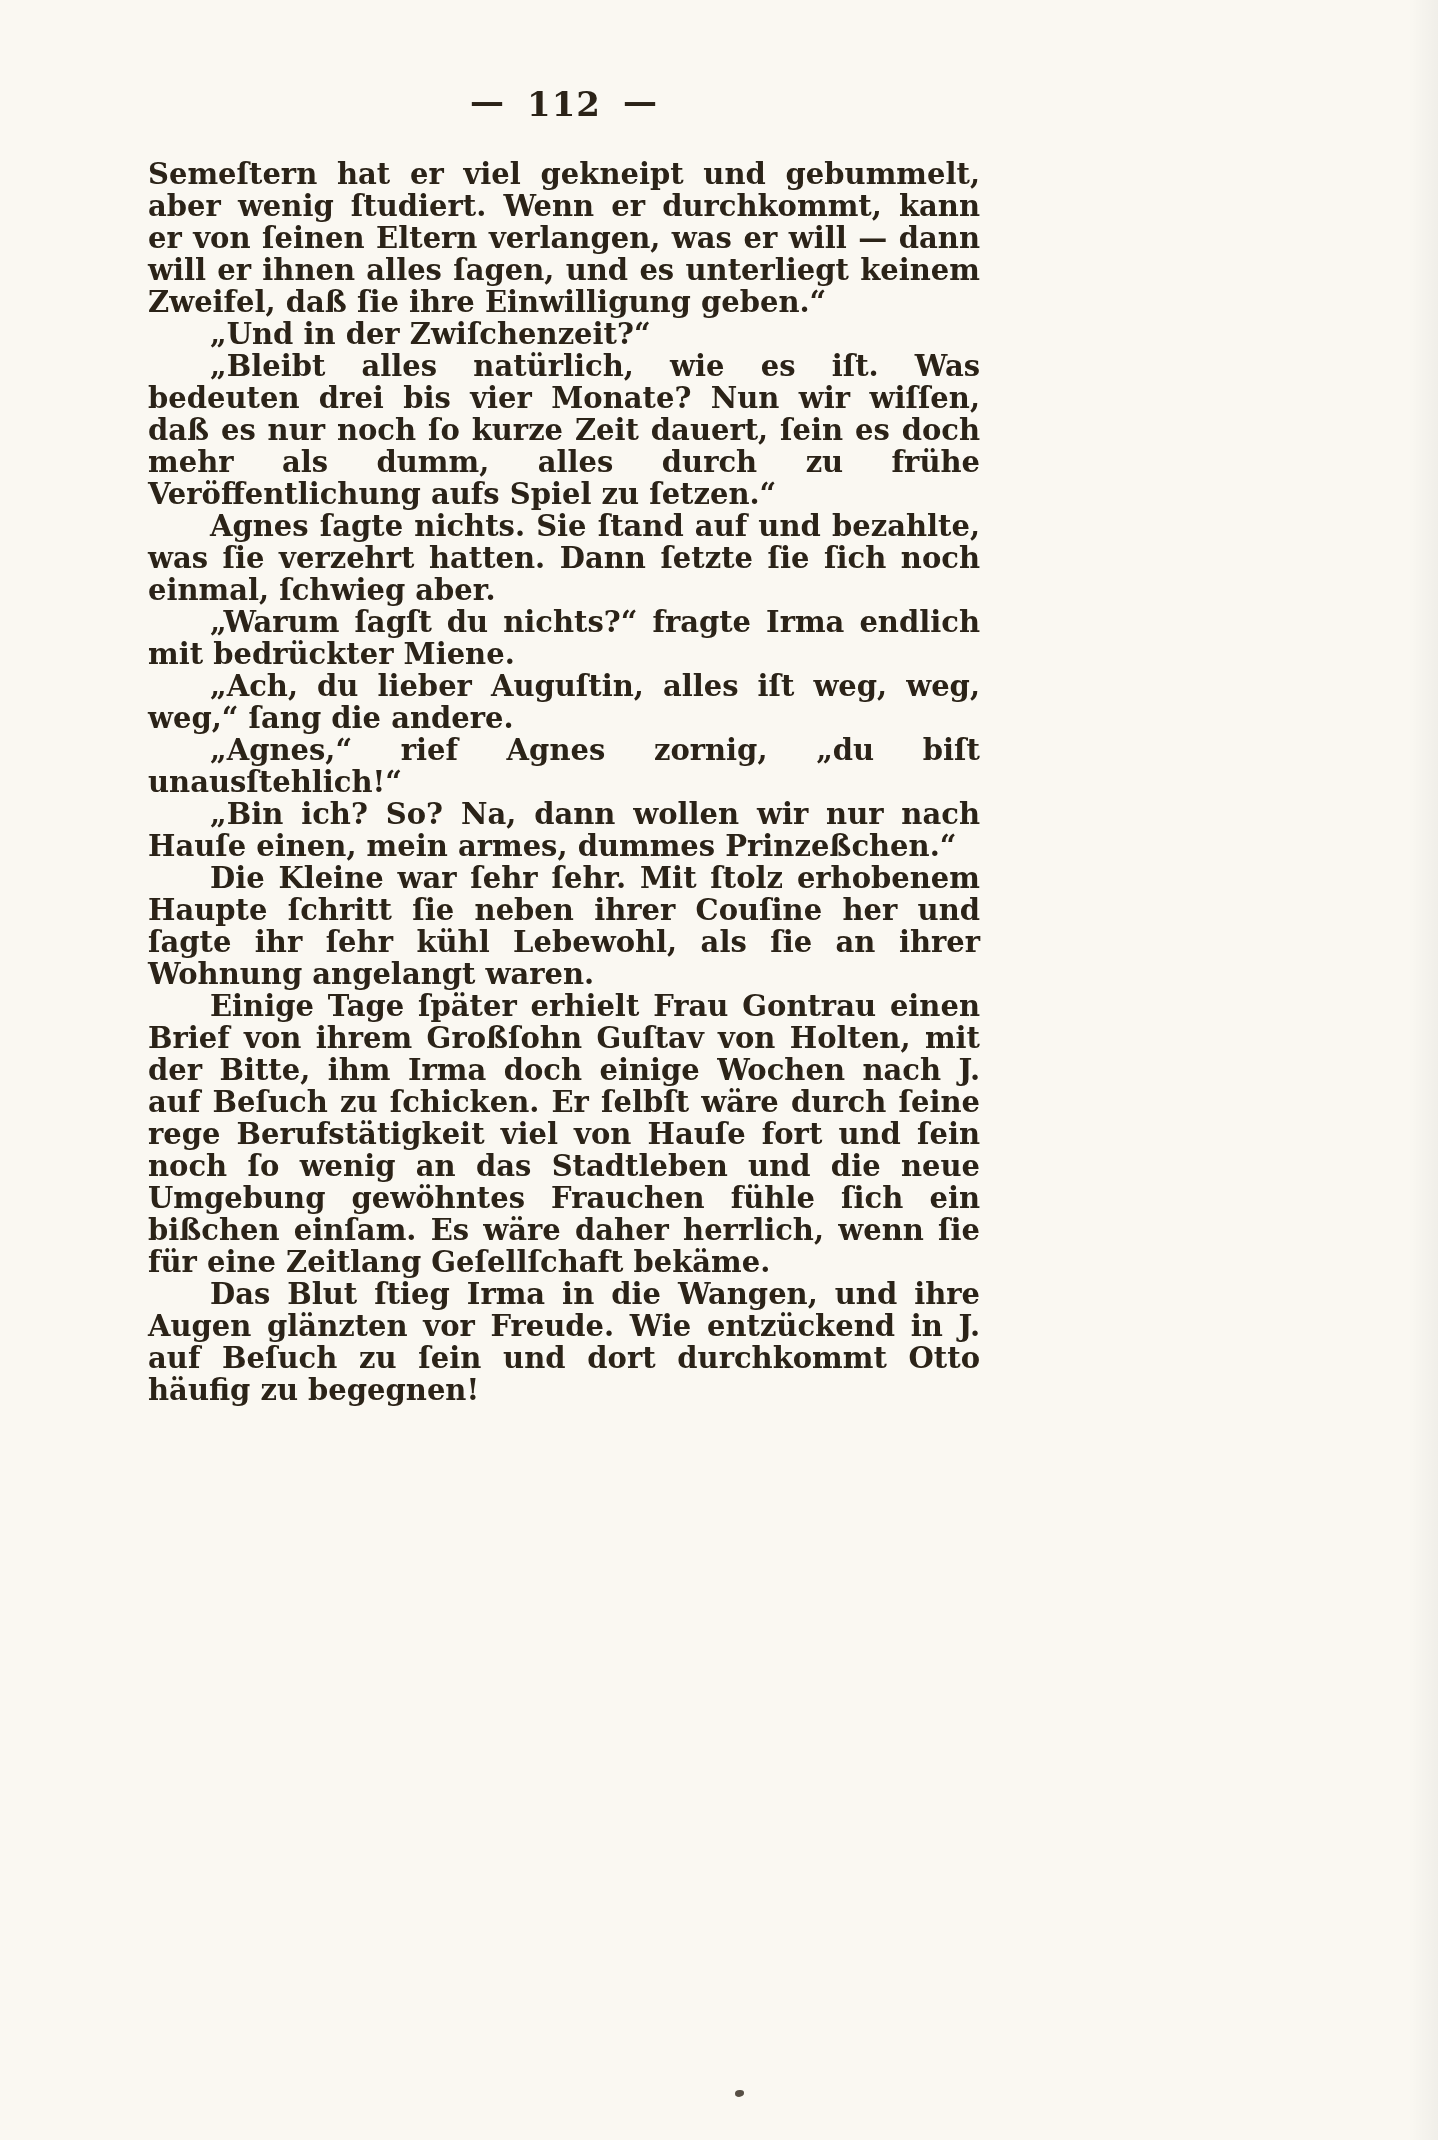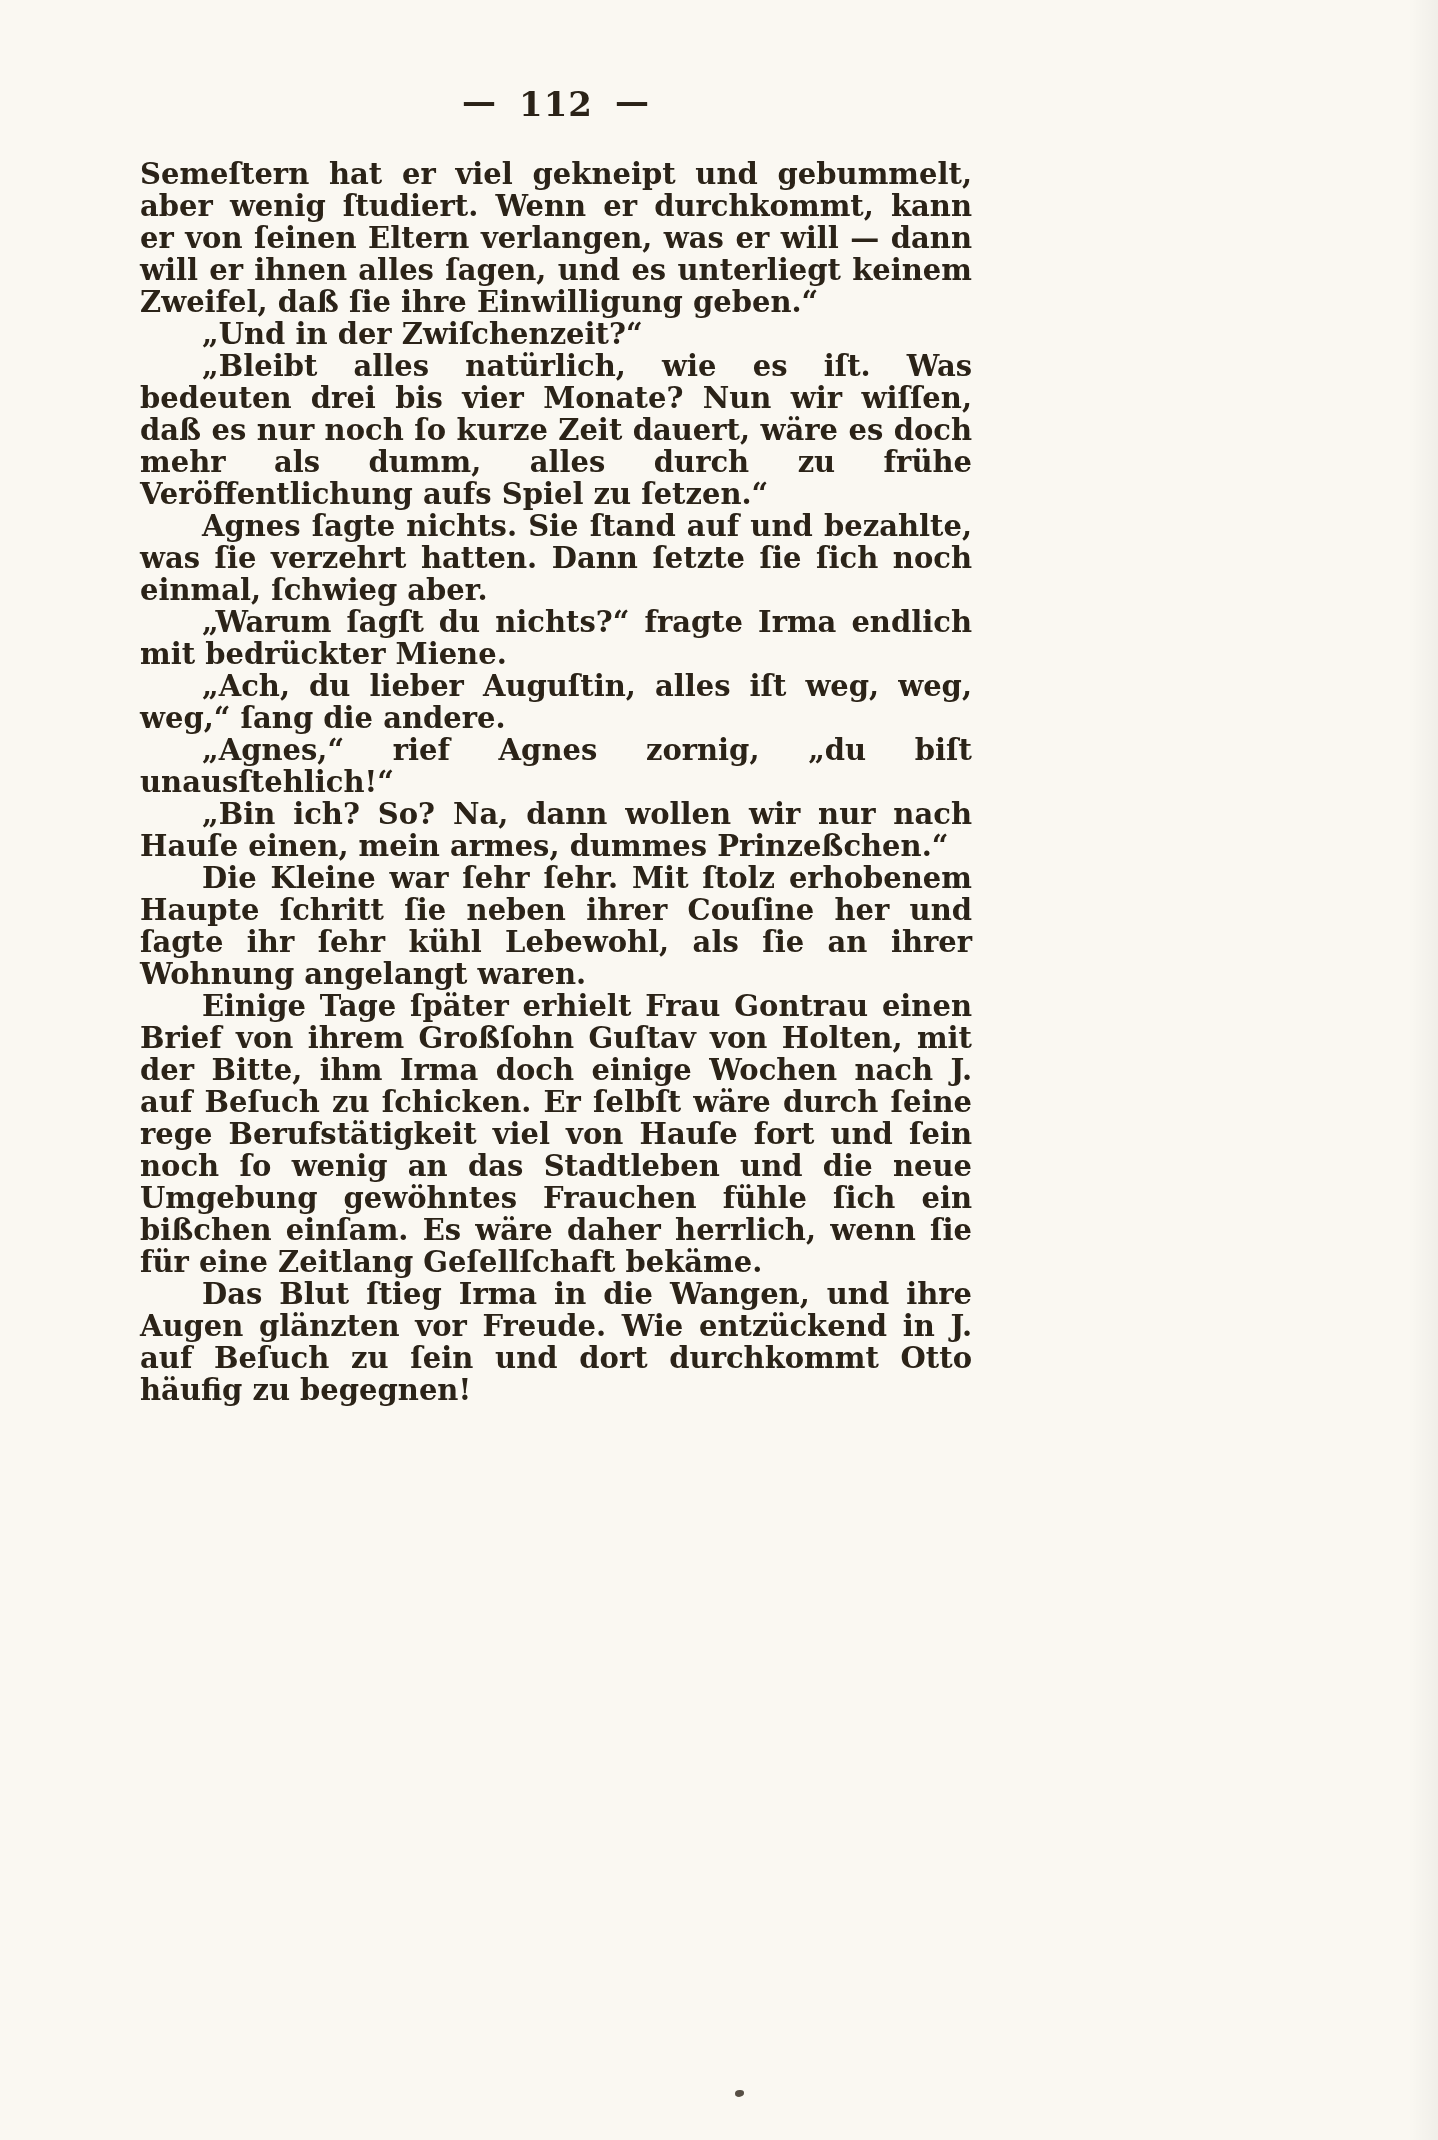--- a/index.html
+++ b/index.html
@@ -12,21 +12,21 @@
     width: 1438px;
     height: 2140px;
     margin: 0 auto;
     background: #faf8f2;
     overflow: hidden;
     font-family: "DejaVu Serif", "Liberation Serif", serif;
     color: #2b2318;
   }
   .text-column {
     position: absolute;
-    left: 140px;
+    left: 148px;
     top: 84px;
     width: 832px;
   }
   .page-header {
     text-align: center;
     font-size: 34px;
     font-weight: bold;
     margin-bottom: 34px;
     letter-spacing: 1px;
   }
@@ -78,21 +78,21 @@
 
   <div class="text-column">
 
     <div class="page-header">
       <span class="dash">—</span><span class="page-num">112</span><span class="dash">—</span>
     </div>
 
     <div class="body-text">
       <p class="noindent">Semeſtern hat er viel gekneipt und gebummelt, aber wenig ſtudiert.  Wenn er durchkommt, kann er von ſeinen Eltern verlangen, was er will — dann will er ihnen alles ſagen, und es unterliegt keinem Zweifel, daß ſie ihre Einwilligung geben.“</p>
       <p>„Und in der Zwiſchenzeit?“</p>
-      <p>„Bleibt alles natürlich, wie es iſt.  Was bedeuten drei bis vier Monate?  Nun wir wiſſen, daß es nur noch ſo kurze Zeit dauert, wäre es doch mehr als dumm, alles durch zu frühe Veröffentlichung aufs Spiel zu ſetzen.“</p>
+      <p>„Bleibt alles natürlich, wie es iſt.  Was bedeuten drei bis vier Monate?  Nun wir wiſſen, daß es nur noch ſo kurze Zeit dauert, ſein es doch mehr als dumm, alles durch zu frühe Veröffentlichung aufs Spiel zu ſetzen.“</p>
       <p>Agnes ſagte nichts.  Sie ſtand auf und bezahlte, was ſie verzehrt hatten.  Dann ſetzte ſie ſich noch einmal, ſchwieg aber.</p>
       <p>„Warum ſagſt du nichts?“  fragte Irma endlich mit bedrückter Miene.</p>
       <p>„Ach, du lieber Auguſtin, alles iſt weg, weg, weg,“ ſang die andere.</p>
       <p>„Agnes,“ rief Agnes zornig, „du biſt unausſtehlich!“</p>
       <p>„Bin ich? So? Na, dann wollen wir nur nach Hauſe einen, mein armes, dummes Prinzeßchen.“</p>
       <p>Die Kleine war ſehr ſehr.  Mit ſtolz erhobenem Haupte ſchritt ſie neben ihrer Couſine her und ſagte ihr ſehr kühl Lebewohl, als ſie an ihrer Wohnung angelangt waren.</p>
       <p>Einige Tage ſpäter erhielt Frau Gontrau einen Brief von ihrem Großſohn Guſtav von Holten, mit der Bitte, ihm Irma doch einige Wochen nach J. auf Beſuch zu ſchicken. Er ſelbſt wäre durch ſeine rege Berufstätigkeit viel von Hauſe fort und ſein noch ſo wenig an das Stadtleben und die neue Umgebung gewöhntes Frauchen fühle ſich ein bißchen einſam.  Es wäre daher herrlich, wenn ſie für eine Zeitlang Geſellſchaft bekäme.</p>
       <p>Das Blut ſtieg Irma in die Wangen, und ihre Augen glänzten vor Freude.  Wie entzückend in J. auf Beſuch zu ſein und dort durchkommt Otto häufig zu begegnen!</p>
     </div>
 

